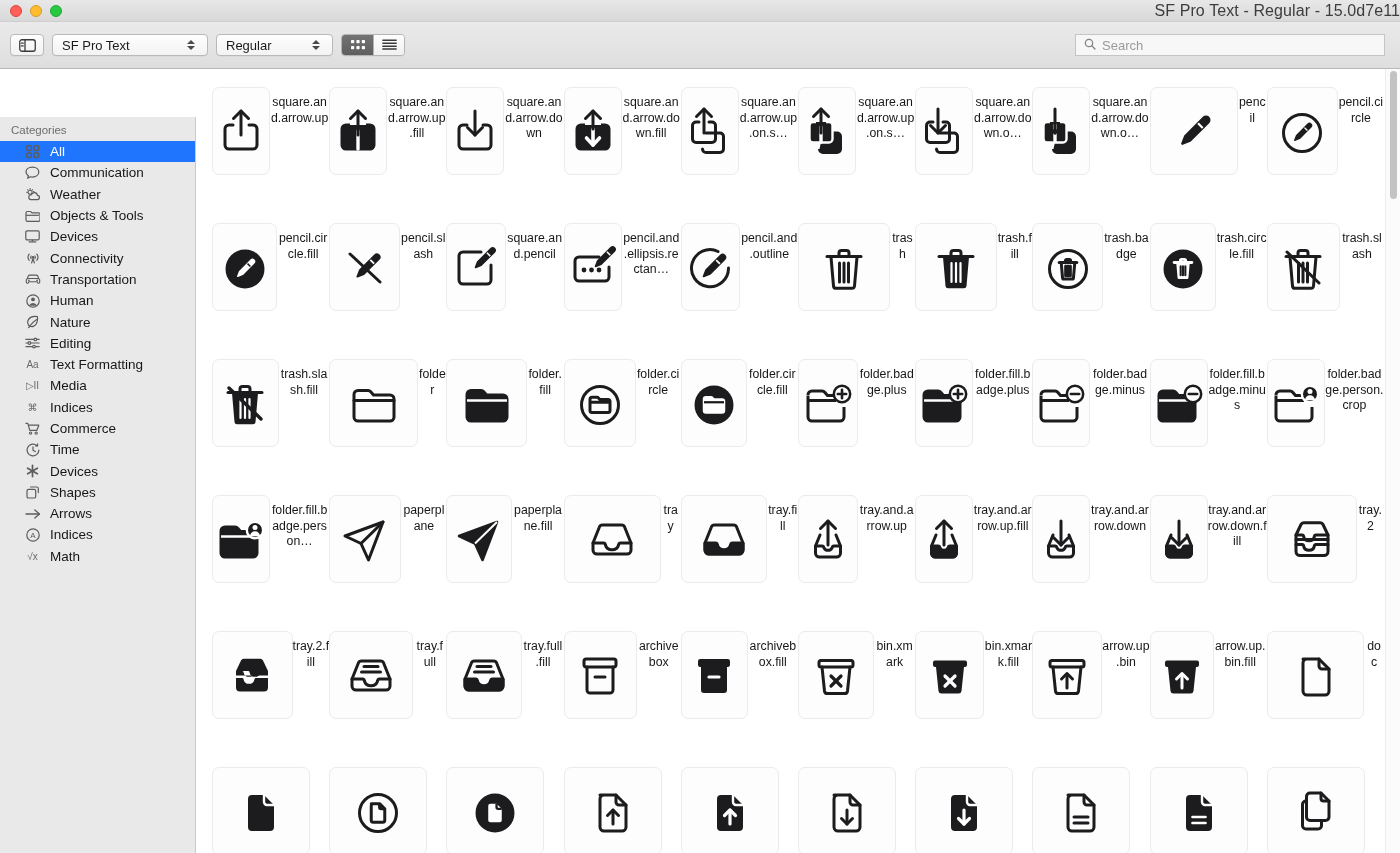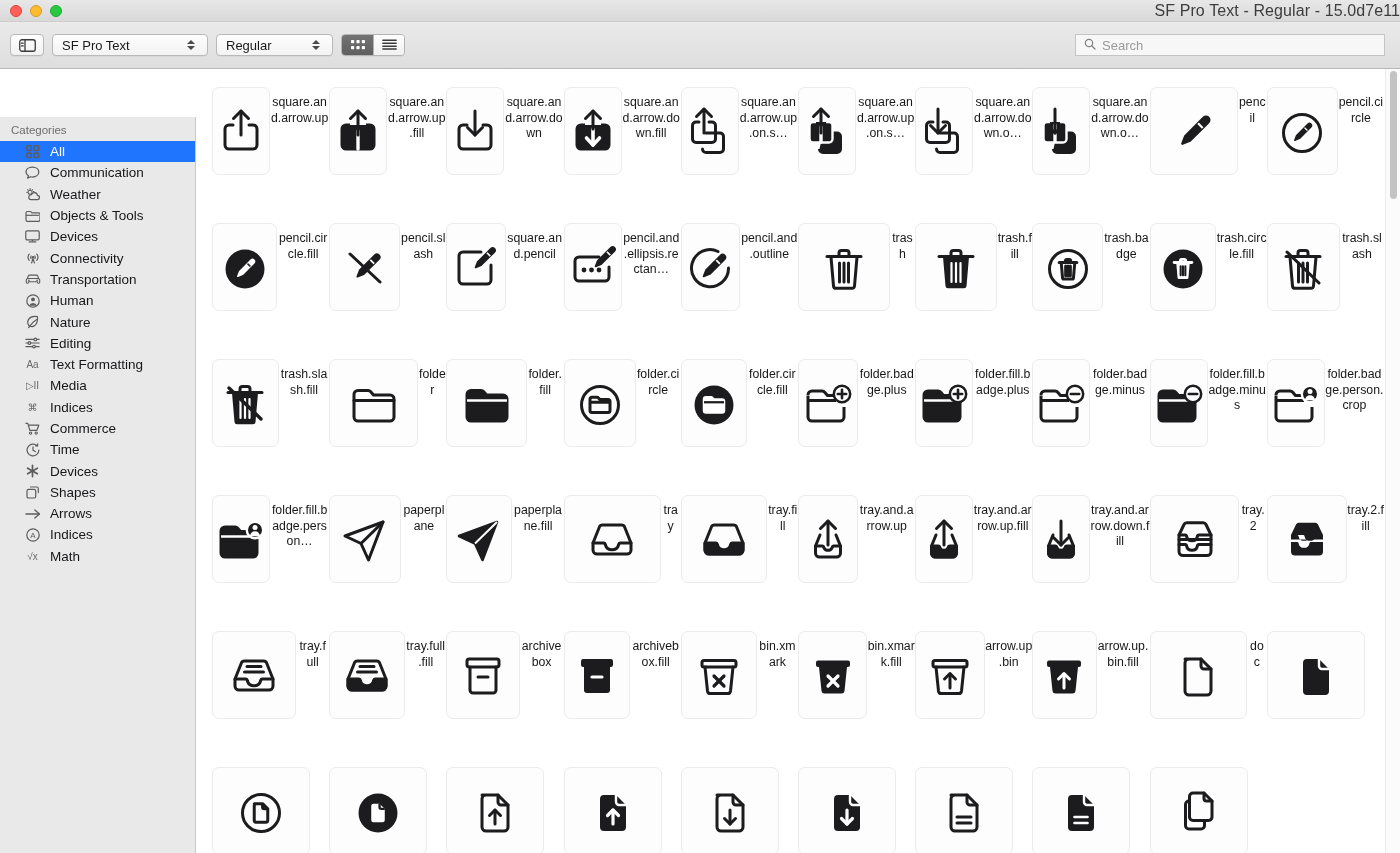--- a/index.html
+++ b/index.html
@@ -981,20 +981,33 @@
                 </g>
               </svg>
             </div>
             <div class="cap">tray.and.arrow.up.fill</div>
           </div>
           <div class="cell">
             <div class="tile">
               <svg width="56" height="52" viewBox="0 0 56 52">
                 <g fill="none" stroke="#1c1c1e" stroke-width="3" stroke-linecap="round" stroke-linejoin="round">
                   <path d="M20 22 L15.5 33 v7 a4 4 0 0 0 4 4 h17 a4 4 0 0 0 4 -4 v-7 L36 22"></path>
+                  <path d="M15.5 33 h6.5 a1.8 1.8 0 0 1 1.8 1.6 a4.6 4.6 0 0 0 8.4 0 a1.8 1.8 0 0 1 1.8 -1.6 H40.5"></path>
+                  <path d="M28 8 V 32"></path>
+                  <path d="M20.5 24.5 L 28 32 L 35.5 24.5"></path>
+                </g>
+              </svg>
+            </div>
+            <div class="cap">tray.and.arrow.down</div>
+          </div>
+          <div class="cell">
+            <div class="tile">
+              <svg width="56" height="52" viewBox="0 0 56 52">
+                <g fill="none" stroke="#1c1c1e" stroke-width="3" stroke-linecap="round" stroke-linejoin="round">
+                  <path d="M20 22 L15.5 33 v7 a4 4 0 0 0 4 4 h17 a4 4 0 0 0 4 -4 v-7 L36 22"></path>
                 </g>
   <path d="M15.5 33 h6.5 a1.8 1.8 0 0 1 1.8 1.6 a4.6 4.6 0 0 0 8.4 0 a1.8 1.8 0 0 1 1.8 -1.6 H40.5 v7 a4 4 0 0 1 -4 4 h-17 a4 4 0 0 1 -4 -4 z" fill="#1c1c1e" stroke="#1c1c1e" stroke-width="3" stroke-linejoin="round"></path>
   <g fill="none" stroke="#1c1c1e" stroke-width="3" stroke-linecap="round" stroke-linejoin="round">
                   <path d="M28 8 V 32"></path>
                   <path d="M20.5 24.5 L 28 32 L 35.5 24.5"></path>
                 </g>
               </svg>
             </div>
             <div class="cap">tray.and.arrow.down.fill</div>
           </div>

